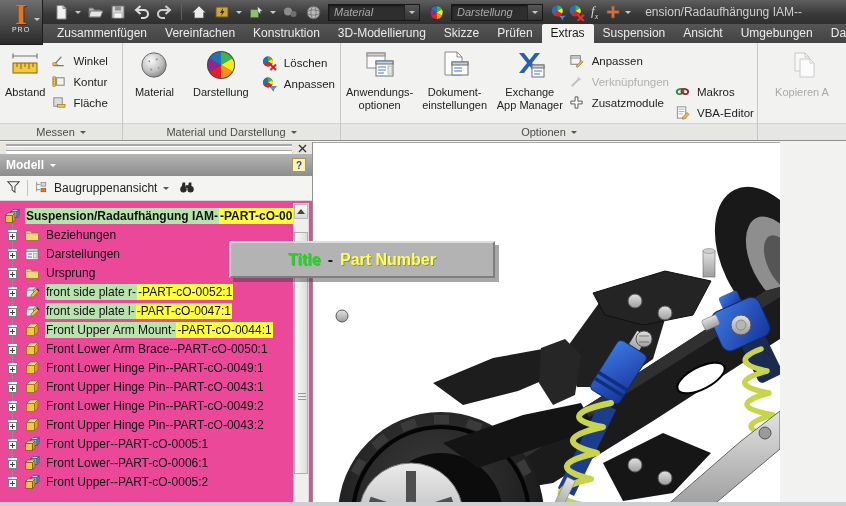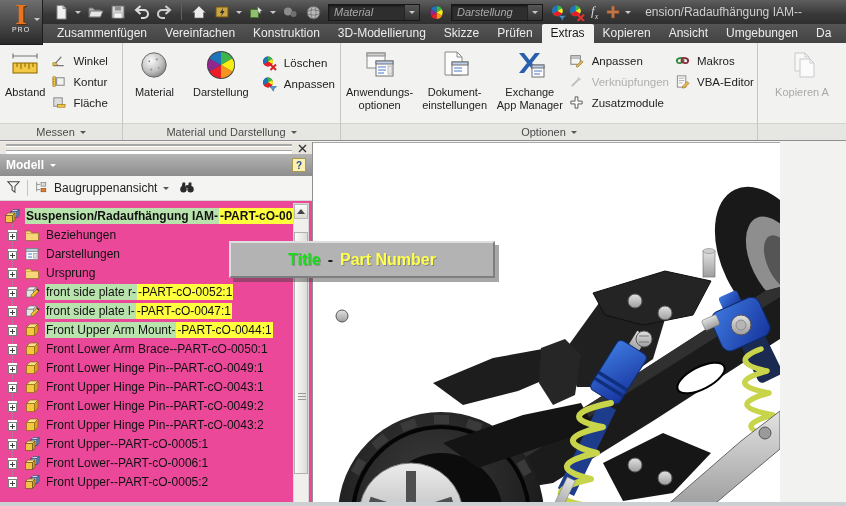--- a/index.html
+++ b/index.html
@@ -244,21 +244,21 @@
 
   <div class="tabbar">
       <div id="tabs" style="display:flex;">
         <div class="tab">Zusammenfügen</div>
         <div class="tab">Vereinfachen</div>
         <div class="tab">Konstruktion</div>
         <div class="tab">3D-Modellierung</div>
         <div class="tab">Skizze</div>
         <div class="tab">Prüfen</div>
         <div class="tab selected">Extras</div>
-        <div class="tab">Kopieren</div>
+        <div class="tab">Suspension</div>
         <div class="tab">Ansicht</div>
         <div class="tab">Umgebungen</div>
         <div class="tab">Da</div>
       </div>
     </div>
 
   <div class="ribbon">
 
     <div class="rgroup g-messen">
       <div class="gbody">
@@ -440,21 +440,21 @@
             </div>
           <div class="smallbtn">
               <span class="sicon">
                 <svg width="15" height="15" viewBox="0 0 16 16">
                   <path d="M6.5 2 h3 v4.5 H14 v3 H9.5 V14 h-3 V9.5 H2 v-3 h4.5 Z" fill="#fdfdfd" stroke="#555" stroke-width="1"></path>
                 </svg>
               </span>
               <span>Zusatzmodule</span>
             </div>
         </div>
-        <div class="scol" style="width:78px;">
+        <div class="scol" style="width:78px;justify-content:flex-end;">
           <div class="smallbtn">
               <span class="sicon">
                 <svg width="15" height="15" viewBox="0 0 16 16">
                   <ellipse cx="5.5" cy="8" rx="3.6" ry="2.6" transform="rotate(-18 5.5 8)" fill="none" stroke="#2f8f3f" stroke-width="2"></ellipse>
                   <ellipse cx="10.5" cy="8" rx="3.6" ry="2.6" transform="rotate(18 10.5 8)" fill="none" stroke="#8a2a3a" stroke-width="2"></ellipse>
                 </svg>
               </span>
               <span>Makros</span>
             </div>
           <div class="smallbtn">

